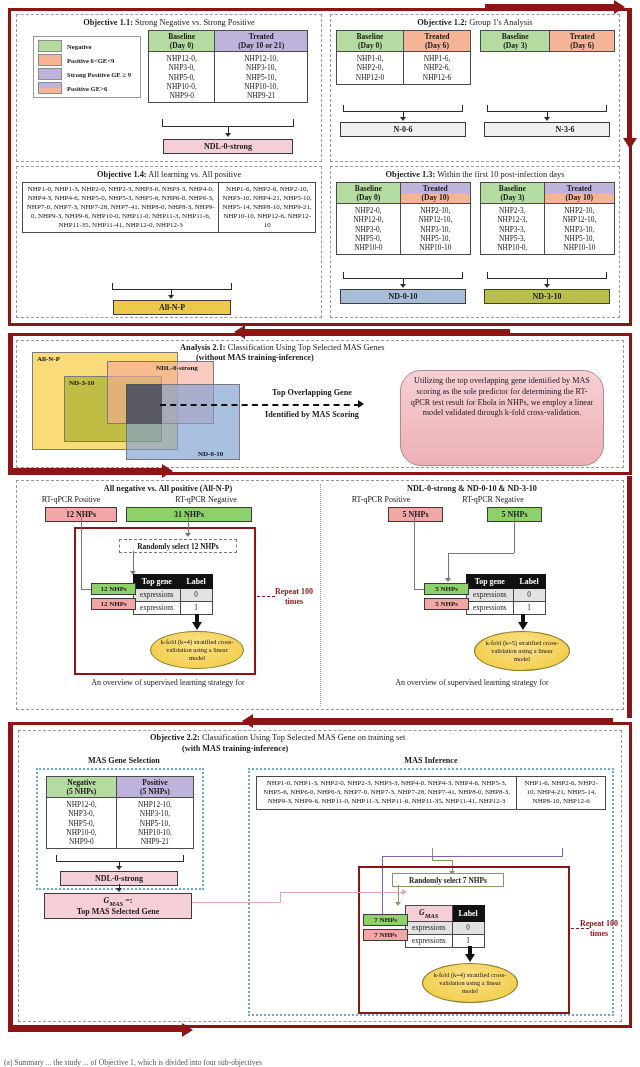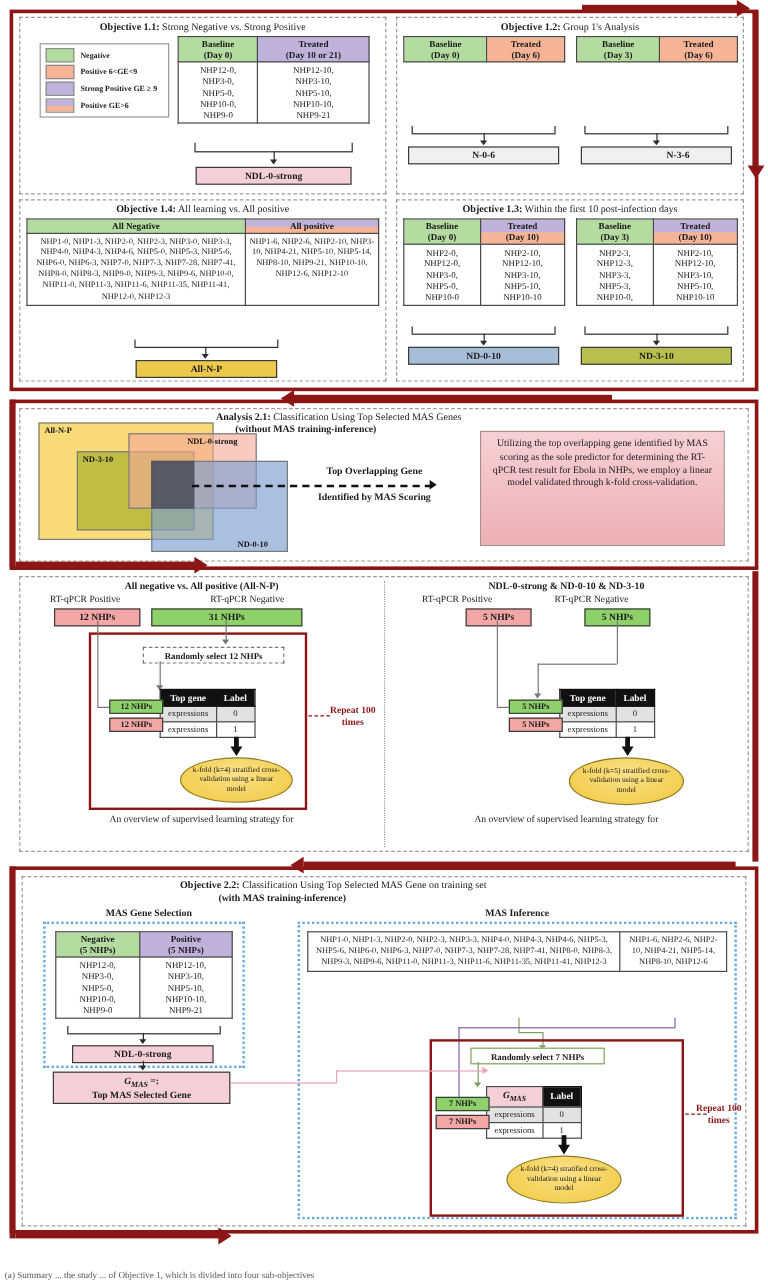--- a/index.html
+++ b/index.html
@@ -200,20 +200,28 @@
         <tr>
       <th class="hd-green">
         <div>Baseline</div>
         <div>(Day 0)</div>
       </th>
       <th class="hd-orange">
         <div>Treated</div>
         <div>(Day 6)</div>
       </th>
     </tr>
+    <tr>
+      <td style="white-space:pre-line;">NHP1-0,
+NHP2-0,
+NHP12-0</td>
+      <td style="white-space:pre-line;">NHP1-6,
+NHP2-6,
+NHP12-6</td>
+    </tr>
   </tbody>
     </table>
 </div>
 <div class="ln lnv abs" style="left:343px; top:105px; height:6px;"></div>
 <div class="ln lnh abs" style="left:343px; top:111px; width:120px;"></div>
 <div class="ln lnv abs" style="left:462px; top:105px; height:6px;"></div>
 <div class="ln lnv abs" style="left:403px; top:111px; height:7px;"></div>
 <div class="arrowdn" style="left:400px; top:117px;"></div>
 <div class="abs pill pill-grey" style="left:340px; top:122px; width:126px;">N-0-6</div>
 
@@ -240,24 +248,20 @@
 <div class="arrowdn" style="left:544px; top:117px;"></div>
 <div class="abs pill pill-grey" style="left:484px; top:122px; width:126px;padding-left:36px;">N-3-6</div>
 
 <div class="abs dash-panel" style="left:16px; top:166px; width:306px; height:152px;"></div>
 <div class="abs title" style="left:20px; top:170px; width:298px;">
   <b>Objective 1.4:</b><span> All learning vs. All positive</span>
 </div>
 <div class="abs" style="left:22px; top:182px; width:294px;">
   <table class="dt">
     <tbody>
-        <tr>
-      <th class="hd-green" style="width:62%;">All Negative</th>
-      <th class="hd-split-po" style="width:38%;">All positive</th>
-    </tr>
     <tr>
       <td style="padding:2px 3px; font-size:7px; line-height:1.3;">NHP1-0, NHP1-3, NHP2-0, NHP2-3, NHP3-0, NHP3-3, NHP4-0, NHP4-3, NHP4-6, NHP5-0, NHP5-3, NHP5-6, NHP6-0, NHP6-3, NHP7-0, NHP7-3, NHP7-28, NHP7-41, NHP8-0, NHP8-3, NHP9-0, NHP9-3, NHP9-6, NHP10-0, NHP11-0, NHP11-3, NHP11-6, NHP11-35, NHP11-41, NHP12-0, NHP12-3</td>
       <td style="padding:2px 3px; font-size:7px; line-height:1.3;">NHP1-6, NHP2-6, NHP2-10, NHP3-10, NHP4-21, NHP5-10, NHP5-14, NHP8-10, NHP9-21, NHP10-10, NHP12-6, NHP12-10</td>
     </tr>
   </tbody>
     </table>
 </div>
 <div class="ln lnv abs" style="left:112px; top:283px; height:6px;"></div>
 <div class="ln lnh abs" style="left:112px; top:289px; width:120px;"></div>
 <div class="ln lnv abs" style="left:231px; top:283px; height:6px;"></div>
@@ -362,21 +366,21 @@
 <div class="venn-lbl" style="left:37px; top:355px;">All-N-P</div>
 <div class="venn-lbl" style="left:69px; top:379px;">ND-3-10</div>
 <div class="venn-lbl" style="left:156px; top:364px;">NDL-0-strong</div>
 <div class="venn-lbl" style="left:198px; top:450px;">ND-0-10</div>
 
 <div class="abs" style="left:252px; top:388px; width:120px; font-weight:bold; font-size:8.2px; text-align:center;">Top Overlapping Gene</div>
 <div class="abs" style="left:160px; top:404px; width:200px; border-top:2px dashed #111;"></div>
 <div class="abs" style="left:358px; top:400px; width:0; height:0; border-top:4px solid transparent; border-bottom:4px solid transparent; border-left:6px solid #111;"></div>
 <div class="abs" style="left:244px; top:410px; width:136px; font-weight:bold; font-size:8.2px; text-align:center;">Identified by MAS Scoring</div>
 
-<div class="abs note" style="left:400px; top:359px; width:204px; height:96px;">Utilizing the top overlapping gene identified by MAS scoring as the sole predictor for determining the RT-qPCR test result for Ebola in NHPs, we employ a linear model validated through k-fold cross-validation.</div>
+<div class="abs note" style="left:400px; top:370px; width:204px; height:96px;border-radius:21px;">Utilizing the top overlapping gene identified by MAS scoring as the sole predictor for determining the RT-qPCR test result for Ebola in NHPs, we employ a linear model validated through k-fold cross-validation.</div>
 
 <div class="rarrow-line" style="left:245px; top:329px; width:265px; height:5px;"></div>
 <div class="rarrow-head head-left" style="left:234px; top:324.5px;"></div>
 <div class="rarrow-line" style="left:8px; top:333px; width:5px; height:140px;"></div>
 <div class="rarrow-line" style="left:13px; top:468px; width:150px; height:5px;"></div>
 <div class="rarrow-head head-right" style="left:162px; top:463.5px;"></div>
 
 <div class="abs dash-panel" style="left:16px; top:480px; width:608px; height:230px;"></div>
 <div class="vdivide" style="left:320px; top:484px; height:222px;"></div>
 

